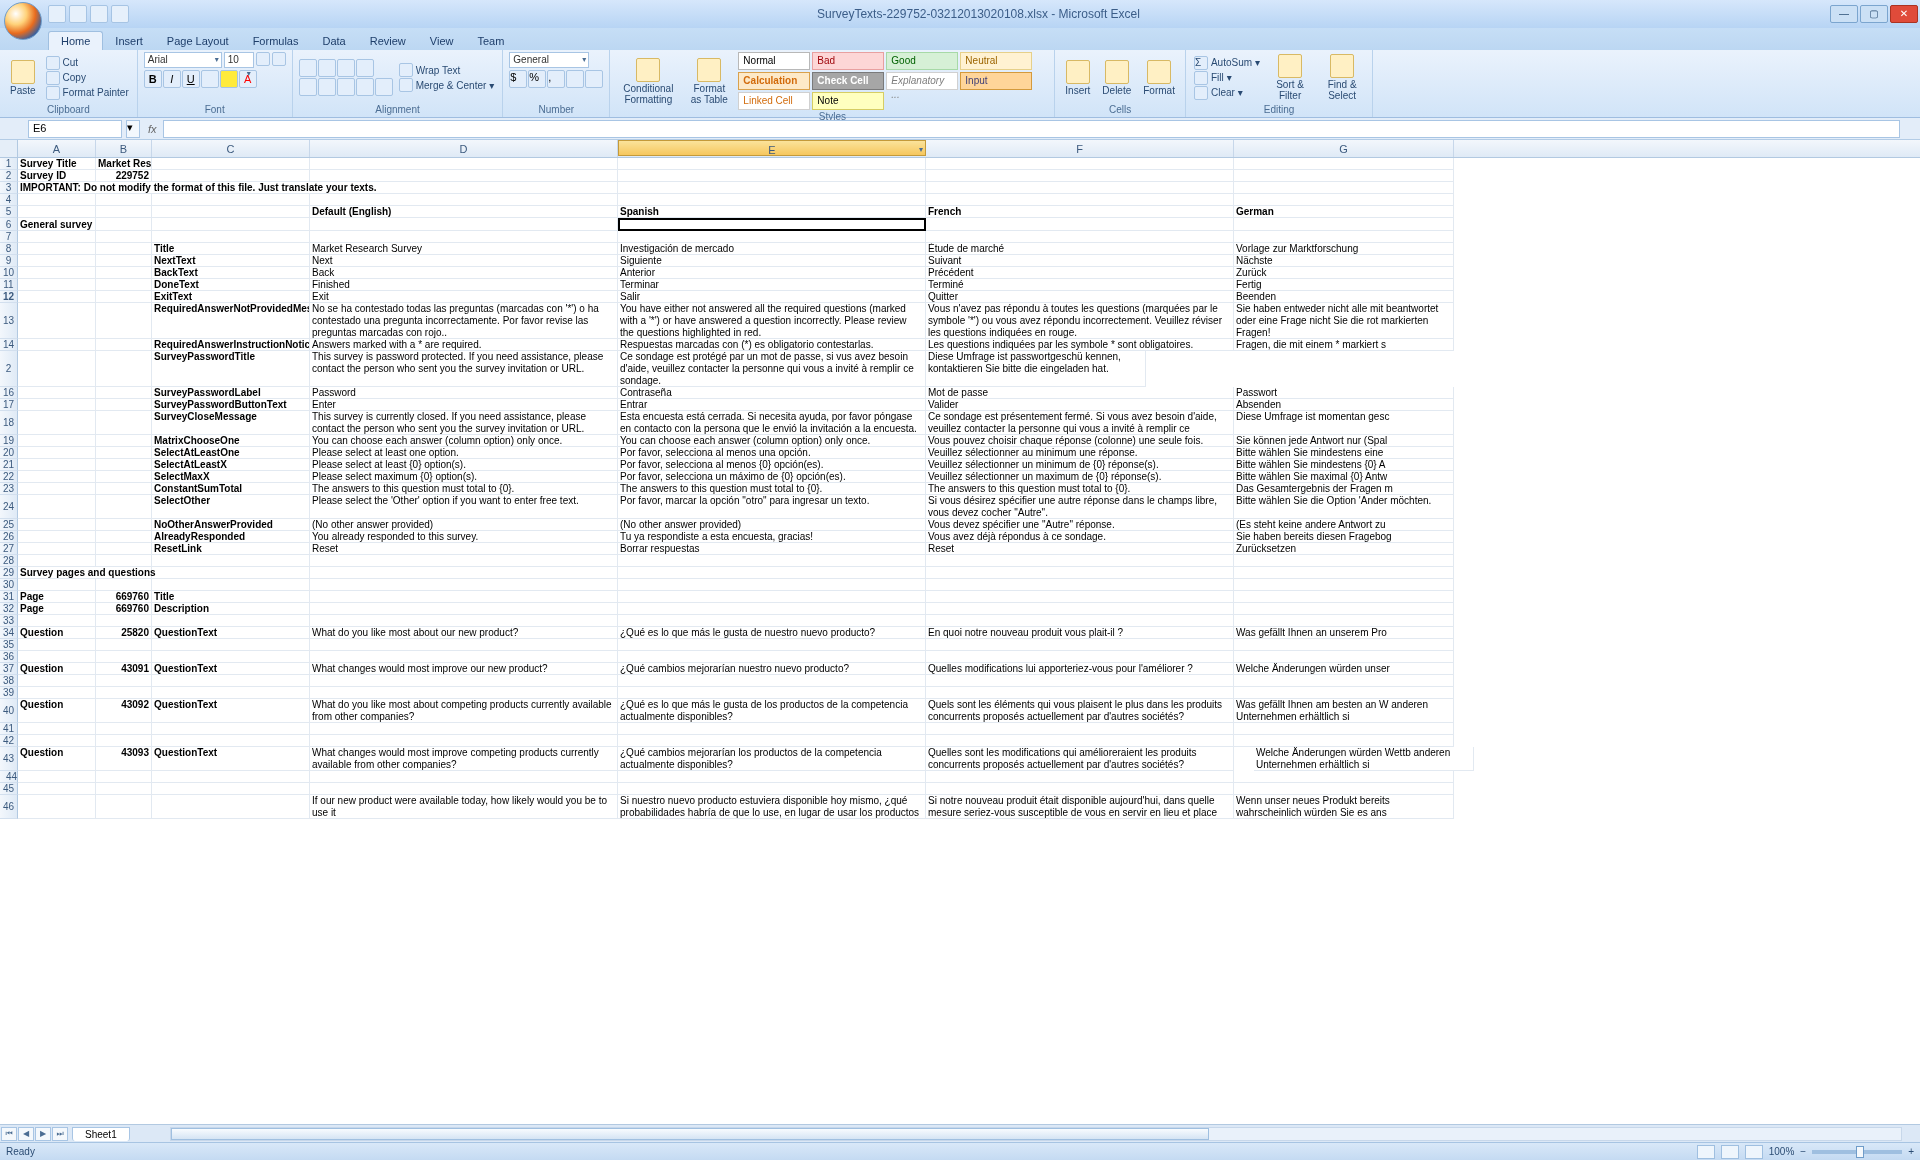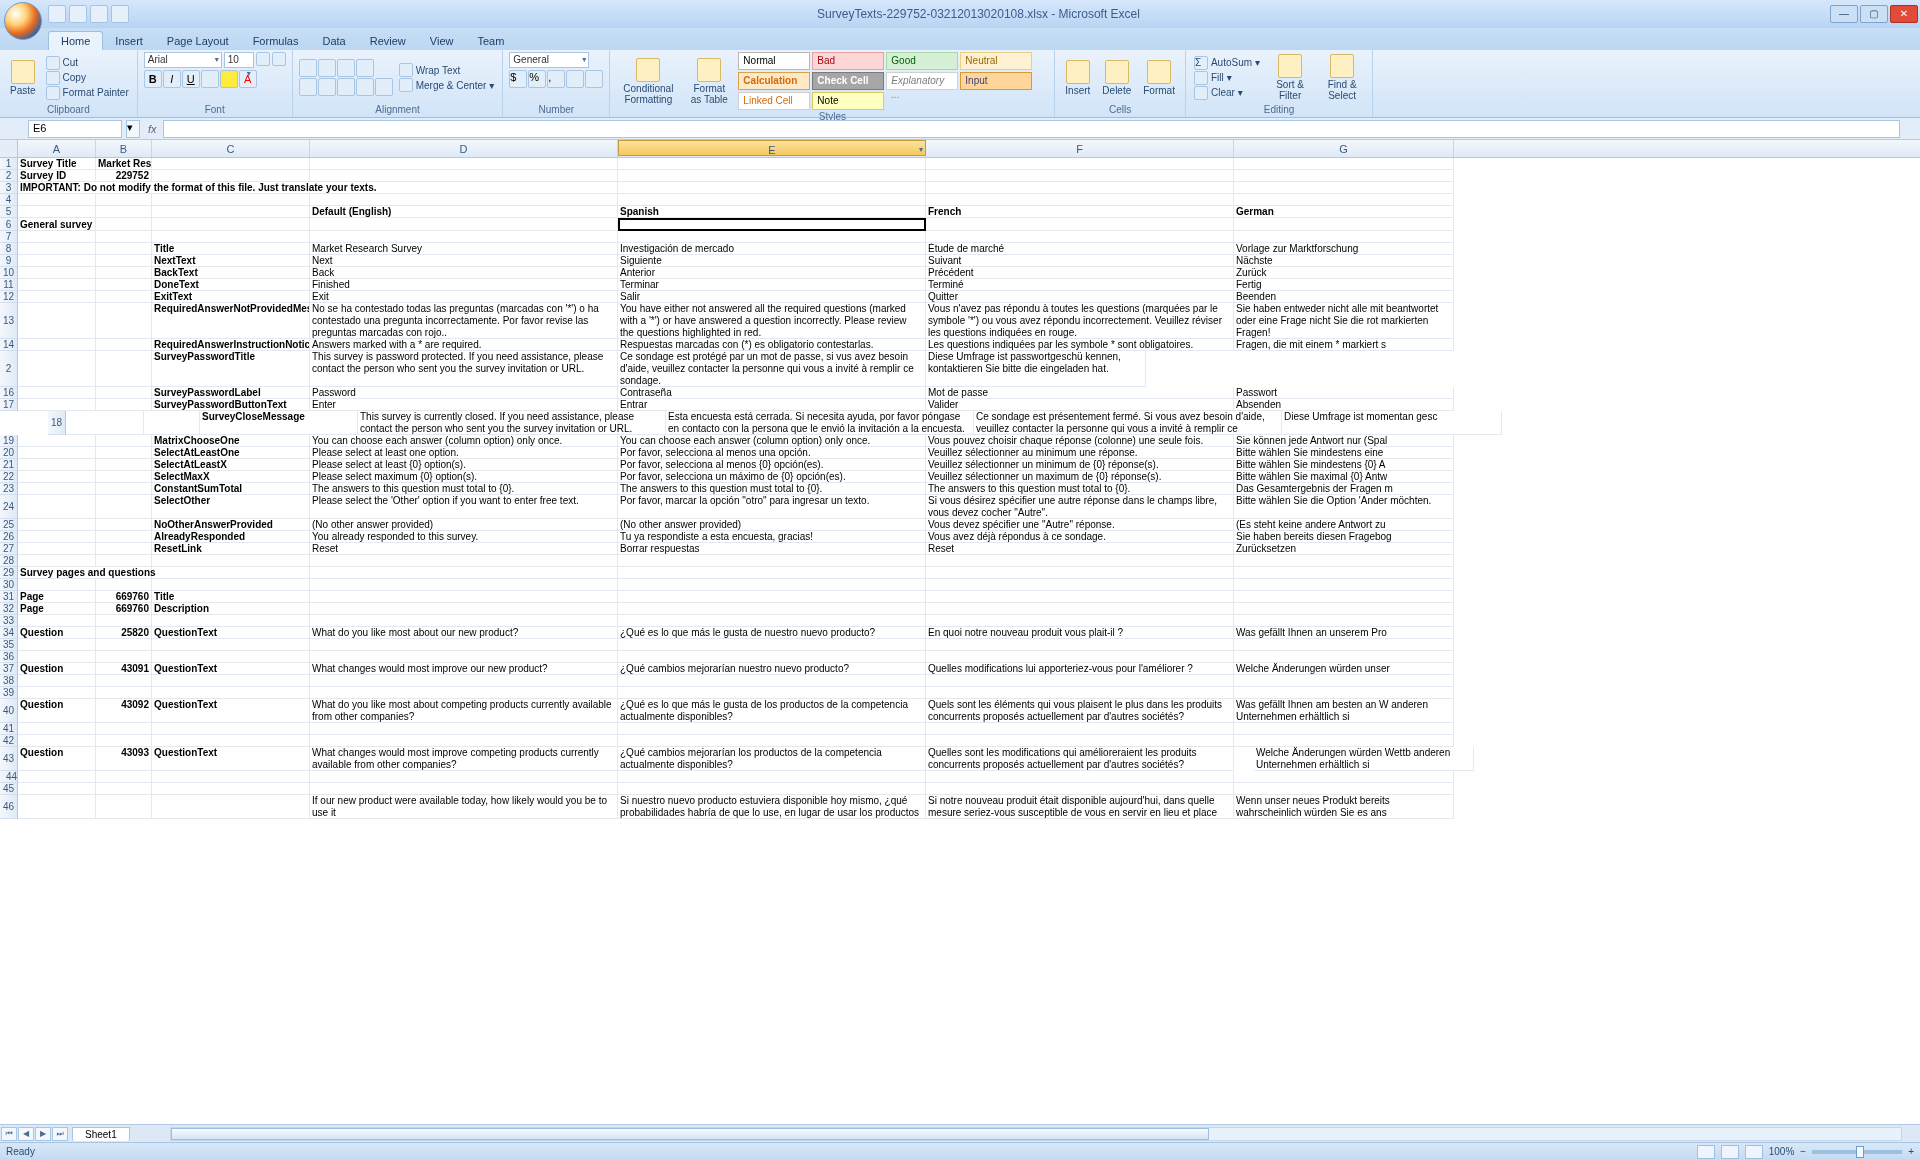--- a/index.html
+++ b/index.html
@@ -370,21 +370,21 @@
         <div class="rowhdr" style="height: 12px; line-height: 12px;">11</div>
         <div class="cell" style="width: 78px; height: 12px; line-height: 12px;"></div>
         <div class="cell" style="width: 56px; height: 12px; line-height: 12px;"></div>
         <div class="cell bold" style="width: 158px; height: 12px; line-height: 12px;">DoneText</div>
         <div class="cell" style="width: 308px; height: 12px; line-height: 12px;">Finished</div>
         <div class="cell" style="width: 308px; height: 12px; line-height: 12px;">Terminar</div>
         <div class="cell" style="width: 308px; height: 12px; line-height: 12px;">Terminé</div>
         <div class="cell" style="width: 220px; height: 12px; line-height: 12px;">Fertig</div>
       </div>
       <div class="row" style="height: 12px;">
-        <div class="rowhdr" style="height: 12px; line-height: 12px;">12</div>
+        <div class="rowhdr" style="height: 12px; line-height: 12px; font-weight: bold;">12</div>
         <div class="cell" style="width: 78px; height: 12px; line-height: 12px;"></div>
         <div class="cell" style="width: 56px; height: 12px; line-height: 12px;"></div>
         <div class="cell bold" style="width: 158px; height: 12px; line-height: 12px;">ExitText</div>
         <div class="cell" style="width: 308px; height: 12px; line-height: 12px;">Exit</div>
         <div class="cell" style="width: 308px; height: 12px; line-height: 12px;">Salir</div>
         <div class="cell" style="width: 308px; height: 12px; line-height: 12px;">Quitter</div>
         <div class="cell" style="width: 220px; height: 12px; line-height: 12px;">Beenden</div>
       </div>
       <div class="row" style="height: 36px;">
         <div class="rowhdr" style="height: 36px; line-height: 36px;">13</div>
@@ -428,21 +428,21 @@
       <div class="row" style="height: 12px;">
         <div class="rowhdr" style="height: 12px; line-height: 12px;">17</div>
         <div class="cell" style="width: 78px; height: 12px; line-height: 12px;"></div>
         <div class="cell" style="width: 56px; height: 12px; line-height: 12px;"></div>
         <div class="cell bold" style="width: 158px; height: 12px; line-height: 12px;">SurveyPasswordButtonText</div>
         <div class="cell" style="width: 308px; height: 12px; line-height: 12px;">Enter</div>
         <div class="cell" style="width: 308px; height: 12px; line-height: 12px;">Entrar</div>
         <div class="cell" style="width: 308px; height: 12px; line-height: 12px;">Valider</div>
         <div class="cell" style="width: 220px; height: 12px; line-height: 12px;">Absenden</div>
       </div>
-      <div class="row" style="height: 24px; padding-left: 48px;">
+      <div class="row" style="height: 24px;">
         <div class="rowhdr" style="height: 24px; line-height: 24px;">18</div>
         <div class="cell wrap" style="width: 78px; height: 24px;"></div>
         <div class="cell wrap" style="width: 56px; height: 24px;"></div>
         <div class="cell bold wrap" style="width: 158px; height: 24px;">SurveyCloseMessage</div>
         <div class="cell wrap" style="width: 308px; height: 24px;">This survey is currently closed. If you need assistance, please contact the person who sent you the survey invitation or URL.</div>
         <div class="cell wrap" style="width: 308px; height: 24px;">Esta encuesta está cerrada. Si necesita ayuda, por favor póngase en contacto con la persona que le envió la invitación a la encuesta.</div>
         <div class="cell wrap" style="width: 308px; height: 24px;">Ce sondage est présentement fermé. Si vous avez besoin d'aide, veuillez contacter la personne qui vous a invité à remplir ce sondage.</div>
         <div class="cell wrap" style="width: 220px; height: 24px;">Diese Umfrage ist momentan gesc</div>
       </div>
       <div class="row" style="height: 12px;">

